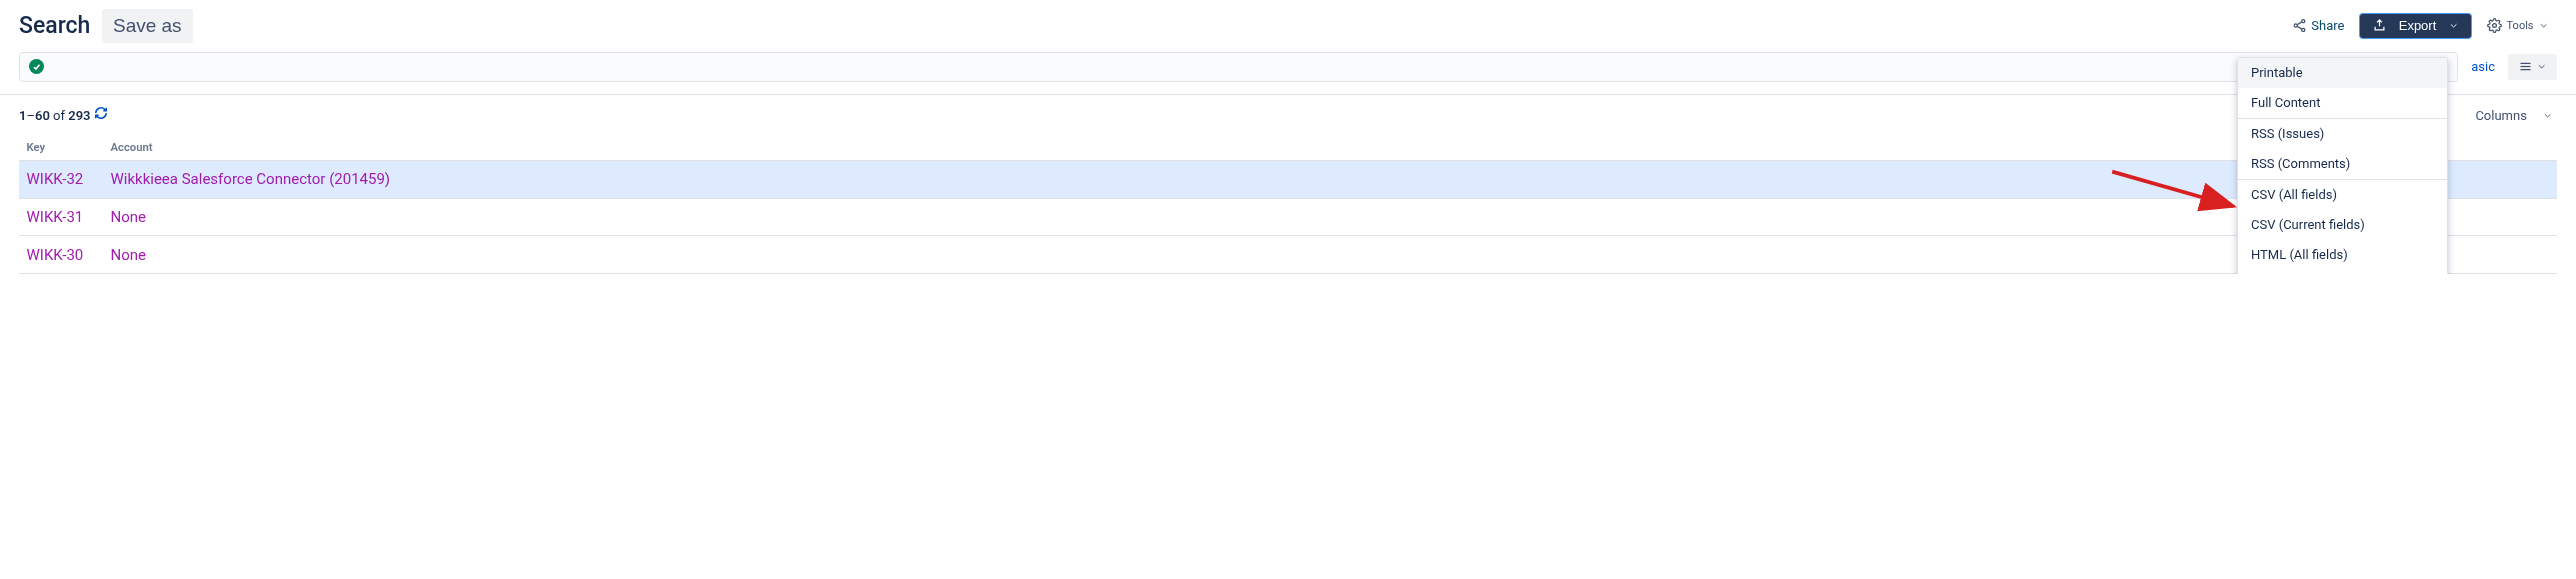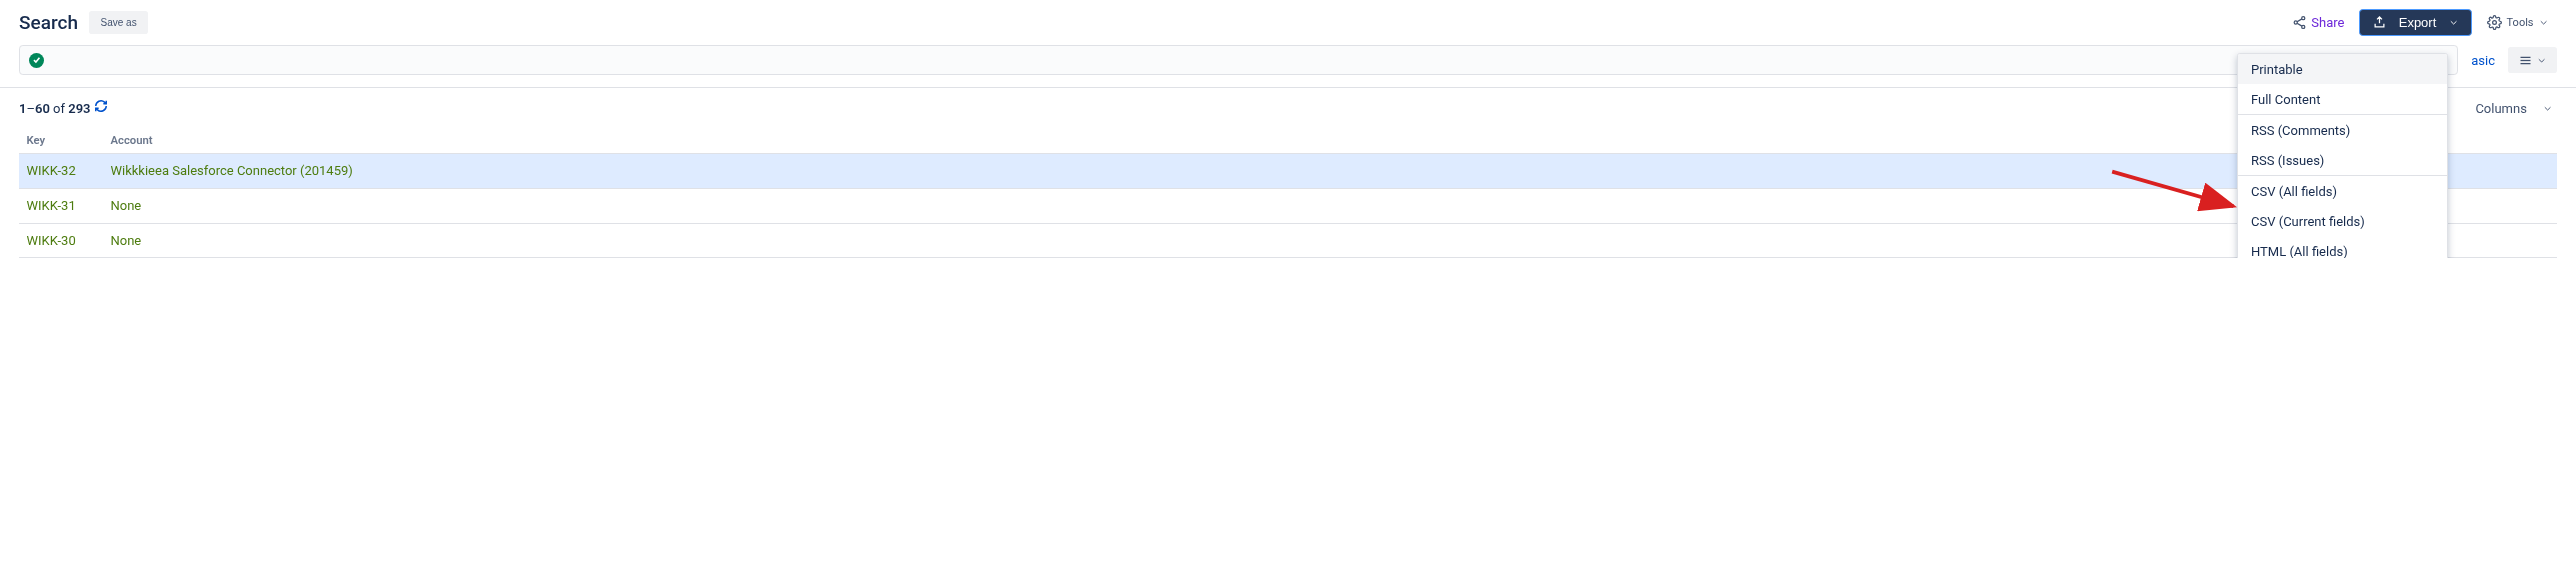--- a/index.html
+++ b/index.html
@@ -16,44 +16,44 @@
       align-items: center;
       justify-content: space-between;
       margin-bottom: 9.4px;
     }
     .header-left {
       display: flex;
       align-items: center;
       gap: 11.3px;
     }
     .title {
-      font-size: 19px;
+      font-size: 23px;
       font-weight: 500;
       color: #172b4d;
     }
     .save-as-btn {
       background: #f1f2f4;
       border: none;
       border-radius: 2.8px;
       padding: 5.6px 11.3px;
-      font-size: 10px;
+      font-size: 19px;
       color: #42526e;
       cursor: pointer;
     }
     .header-right {
       display: flex;
       align-items: center;
       gap: 7.5px;
       position: relative;
     }
     .action-link {
       display: inline-flex;
       align-items: center;
       gap: 4.7px;
-      color: #6d28d9;
+      color: #0c4a6e;
       padding: 5.6px 7.5px;
       cursor: pointer;
       font-size: 13px;
     }
     .export-btn {
       display: inline-flex;
       align-items: center;
       gap: 12px;
       background: #253858;
       color: #fff;
@@ -156,22 +156,22 @@
       text-align: left;
       font-size: 11.3px;
       font-weight: 600;
       color: #6b778c;
       padding: 5.6px 7.5px;
       border-bottom: 0.9px solid #dfe1e6;
     }
     .table td {
       padding: 9.4px 7.5px;
       border-bottom: 0.9px solid #dfe1e6;
-      color: #4d7c0f;
-      font-size: 13px;
+      color: #a21caf;
+      font-size: 15px;
     }
     .table tr.highlighted td {
       background: #deebff;
     }
     .key-cell {
       color: #0052cc;
       width: 84px;
     }
     .dropdown-menu {
       position: absolute;
@@ -242,22 +242,22 @@
       <span>Tools</span>
       <svg class="icon" viewBox="0 0 24 24" fill="none" stroke="#42526e" stroke-width="2" style="width:11.3px;height:11.3px">
         <polyline points="6 9 12 15 18 9"></polyline>
       </svg>
     </span>
 
     <div class="dropdown-menu" id="export-dropdown">
         <div class="dropdown-item hovered">Printable</div>
         <div class="dropdown-item">Full Content</div>
         <hr class="dropdown-divider">
+        <div class="dropdown-item">RSS (Issues)</div>
         <div class="dropdown-item">RSS (Comments)</div>
-        <div class="dropdown-item">RSS (Issues)</div>
         <hr class="dropdown-divider">
         <div class="dropdown-item">CSV (All fields)</div>
         <div class="dropdown-item">CSV (Current fields)</div>
         <div class="dropdown-item">HTML (All fields)</div>
         <div class="dropdown-item">HTML (Current fields)</div>
         <div class="dropdown-item">XML</div>
       </div>
   </div>
 </div>
 

